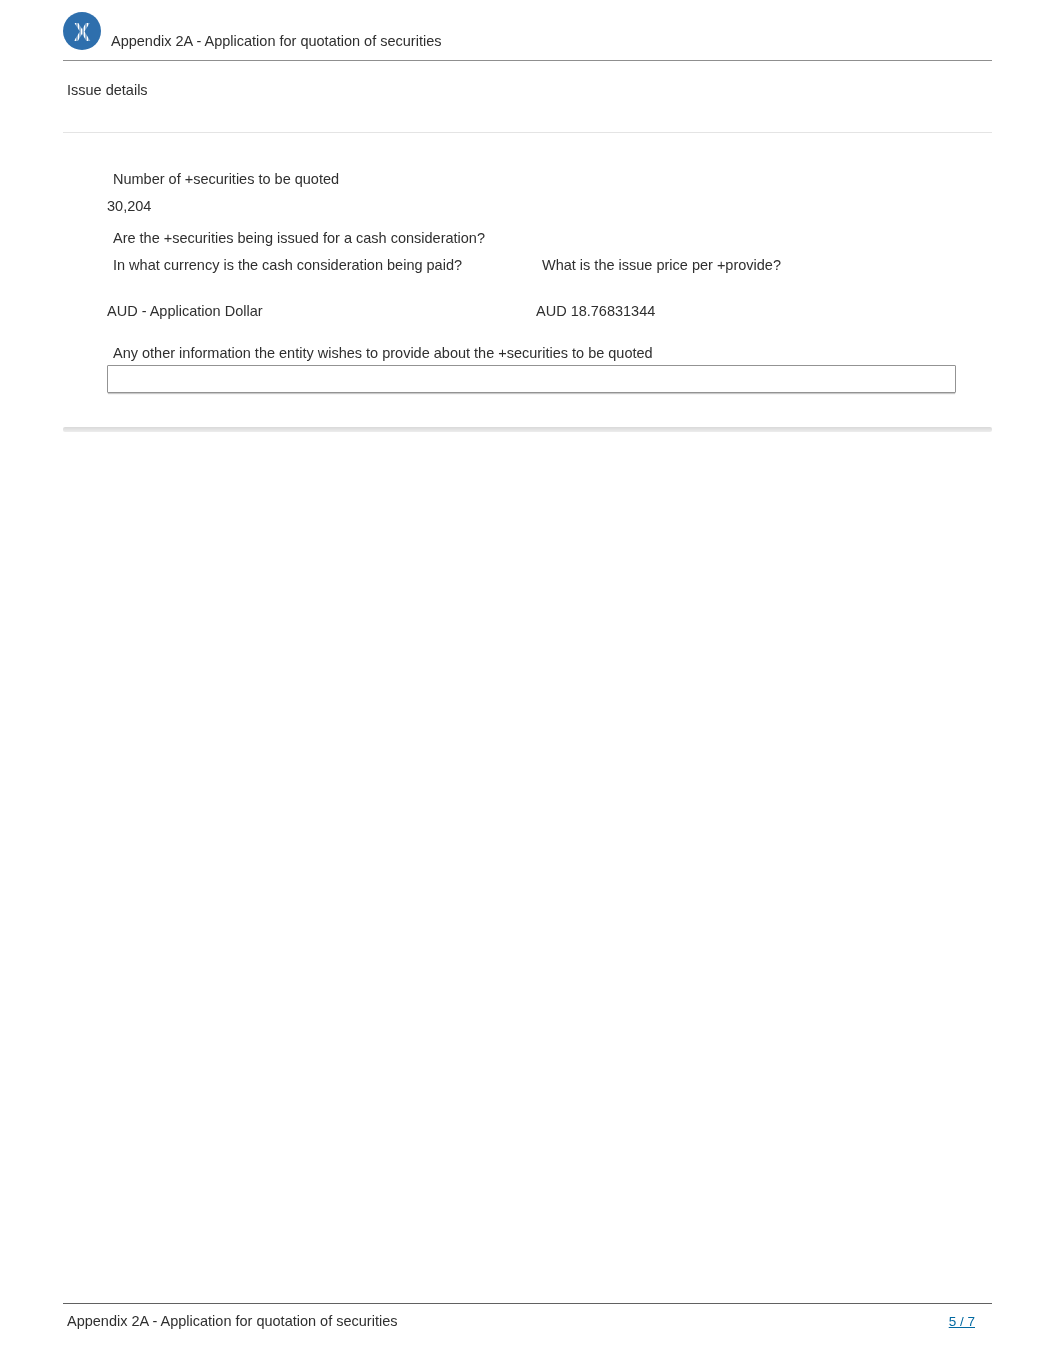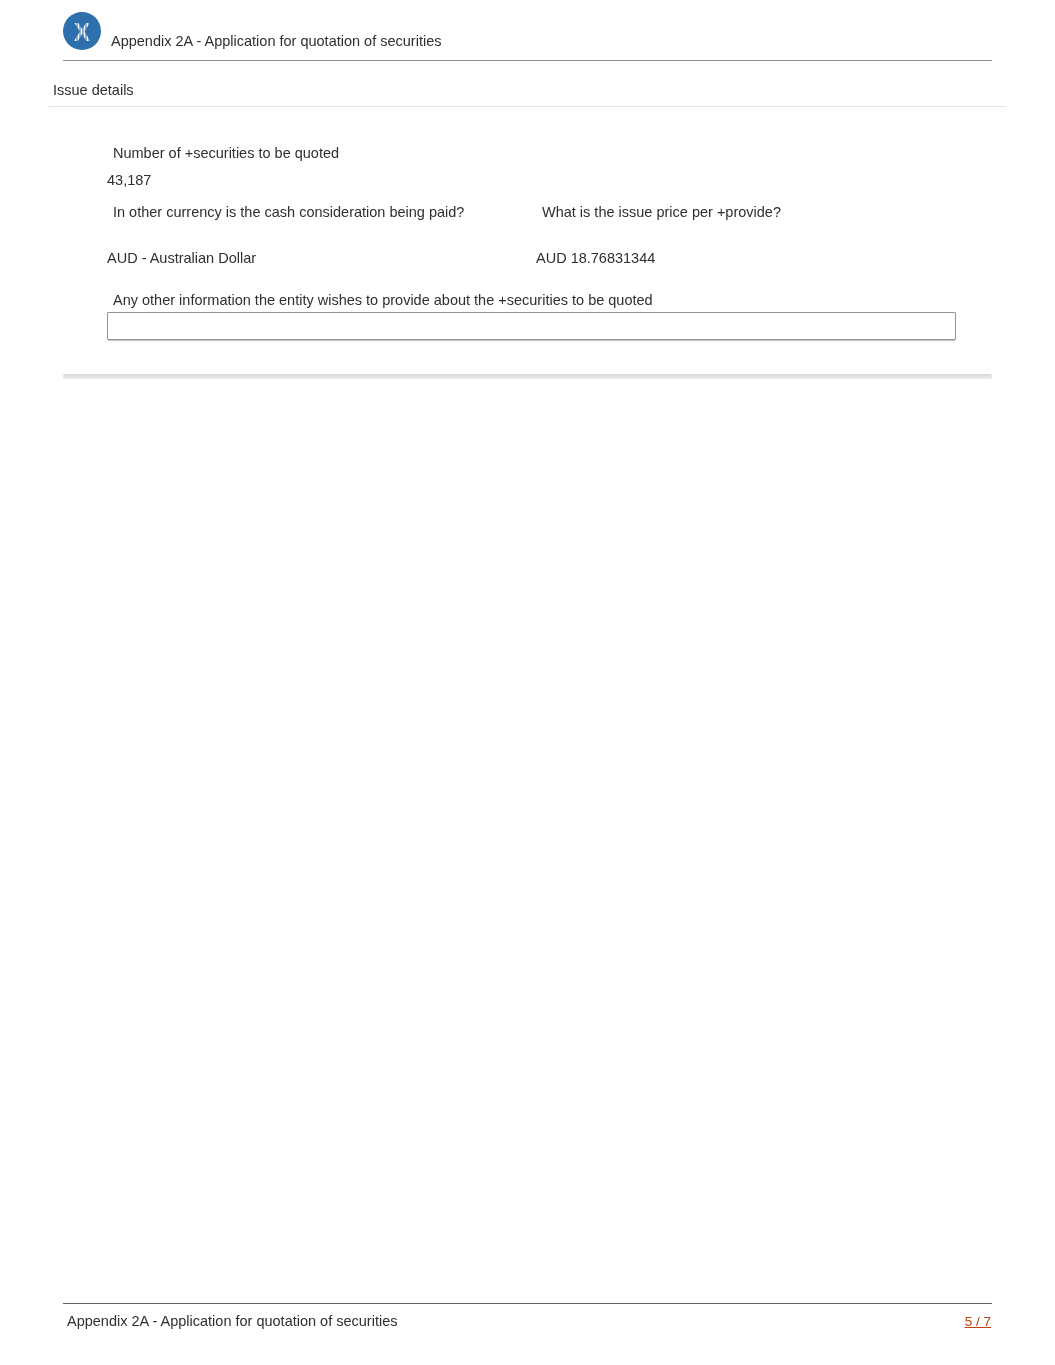--- a/index.html
+++ b/index.html
@@ -36,22 +36,22 @@
   }
   .doc-title {
     font-size: 14.5px;
     font-weight: 400;
     line-height: 16px;
     margin: 0 0 1px 10px;
     color: #2f2f2f;
   }
   
   .section-head {
-    margin: 0 49px;
-    padding: 21px 0 8px 0;
+    margin: 0 63px;
+    padding: 21px 0 34px 0;
     border-bottom: 1px solid #e4e4e4;
   }
   .section-title {
     font-size: 14.5px;
     font-weight: 400;
     margin: 0 0 0 4px;
     color: #2f2f2f;
   }
   
   .content {
@@ -111,22 +111,22 @@
     align-items: baseline;
     padding-top: 9px;
   }
   .footer-title {
     font-size: 14.5px;
     margin-left: 4px;
     color: #2f2f2f;
   }
   .page-indicator {
     font-size: 13.5px;
-    margin-right: 1px;
-    color: #c2410c;
+    margin-right: 17px;
+    color: #0369a1;
     text-decoration: underline;
   }
 </style>
 </head>
 <body>
 
 <div class="page">
 
   <header class="doc-header">
     <span class="logo-wrap">
@@ -147,30 +147,31 @@
   </header>
 
   <div class="section-head">
     <h2 class="section-title">Issue details</h2>
   </div>
 
   <main class="content">
 
     <div>
       <div class="field-label">Number of +securities to be quoted</div>
-      <div class="field-value">43,187</div>
+      <div class="field-value">30,204</div>
     </div>
 
     <div>
+      <div class="field-label">Are the +securities being issued for a cash consideration?</div>
     </div>
 
     <div class="two-col">
       <div>
-        <div class="field-label mb0">In other currency is the cash consideration being paid?</div>
-        <div class="field-value val-spaced mb0">AUD - Australian Dollar</div>
+        <div class="field-label mb0">In what currency is the cash consideration being paid?</div>
+        <div class="field-value val-spaced mb0">AUD - Application Dollar</div>
       </div>
       <div>
         <div class="field-label mb0">What is the issue price per +provide?</div>
         <div class="field-value val-spaced mb0">AUD 18.76831344</div>
       </div>
     </div>
 
     <div class="last-field">
       <div class="field-label mb0">Any other information the entity wishes to provide about the +securities to be quoted</div>
       <input type="text" class="text-input" value="" style="">

